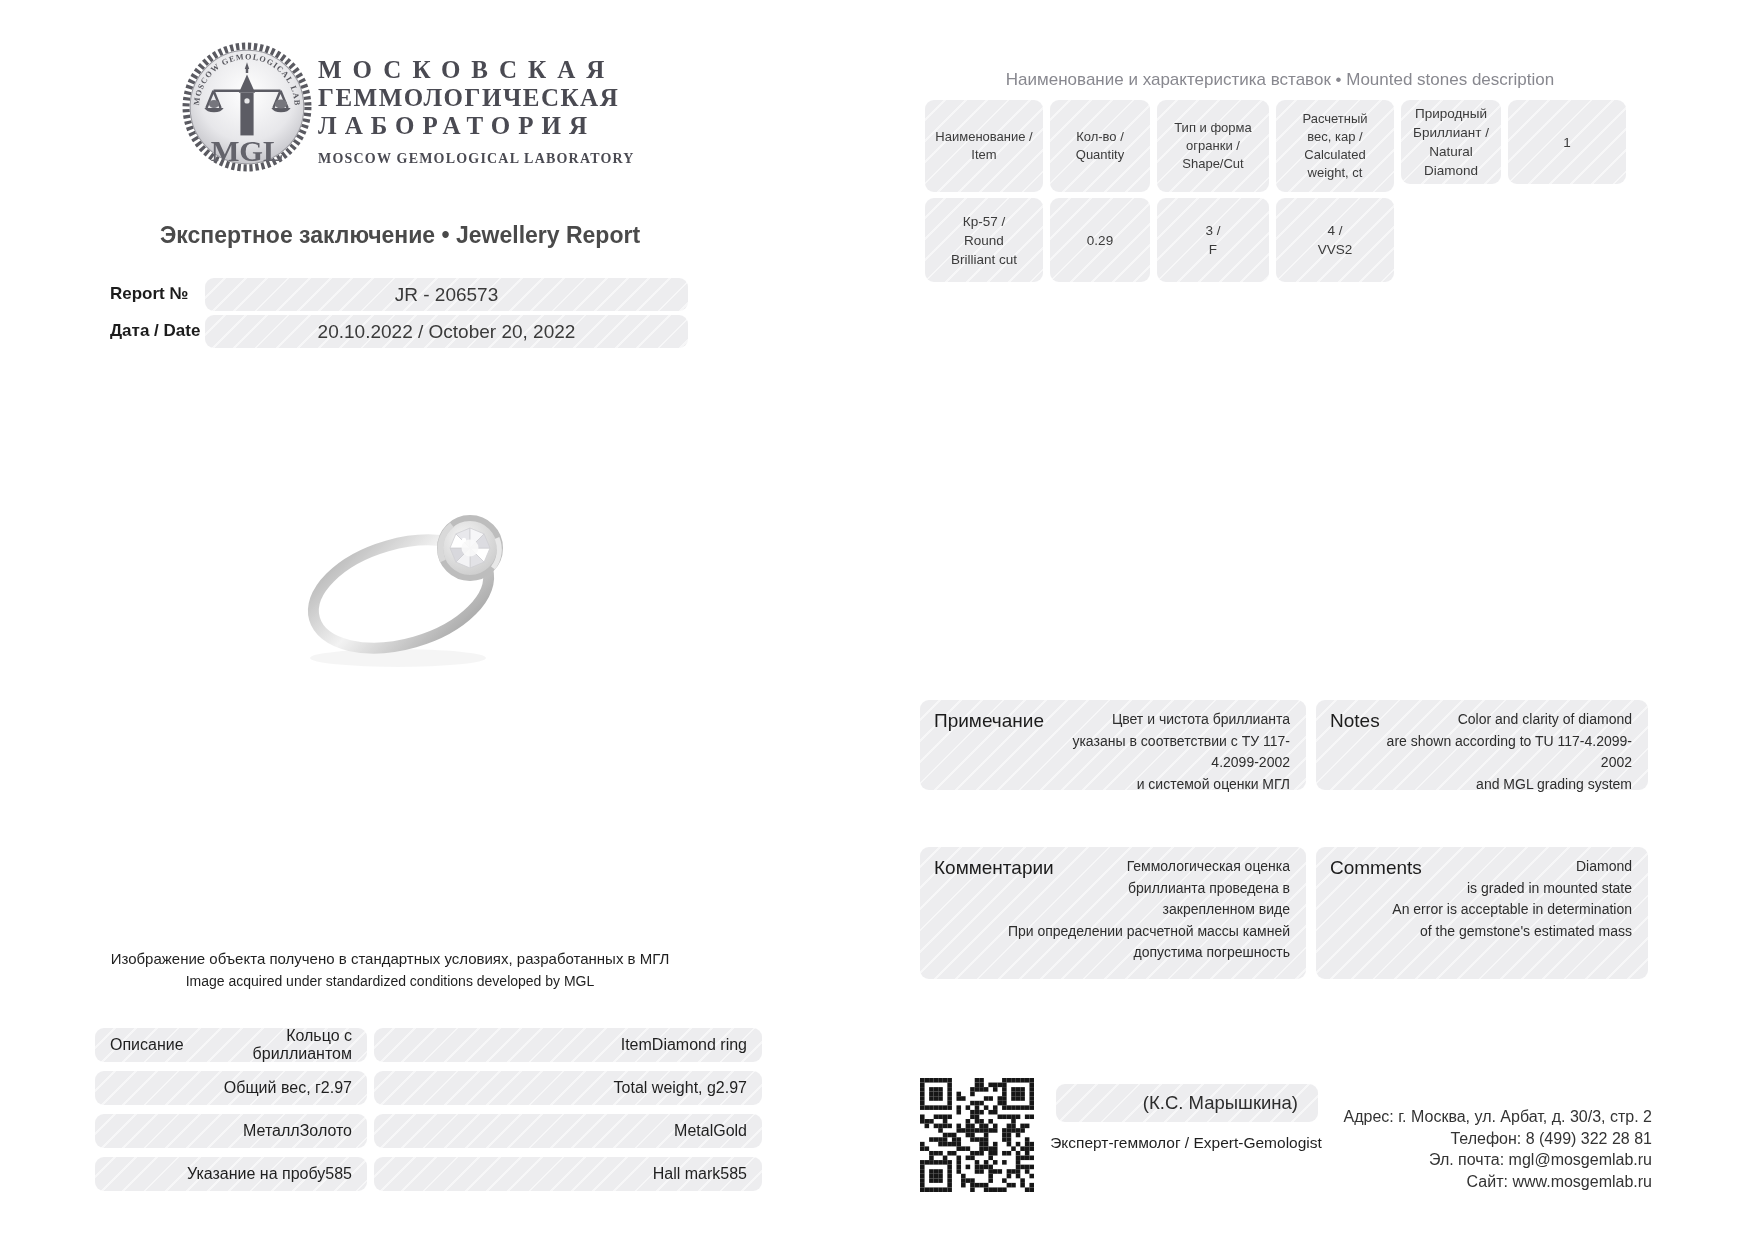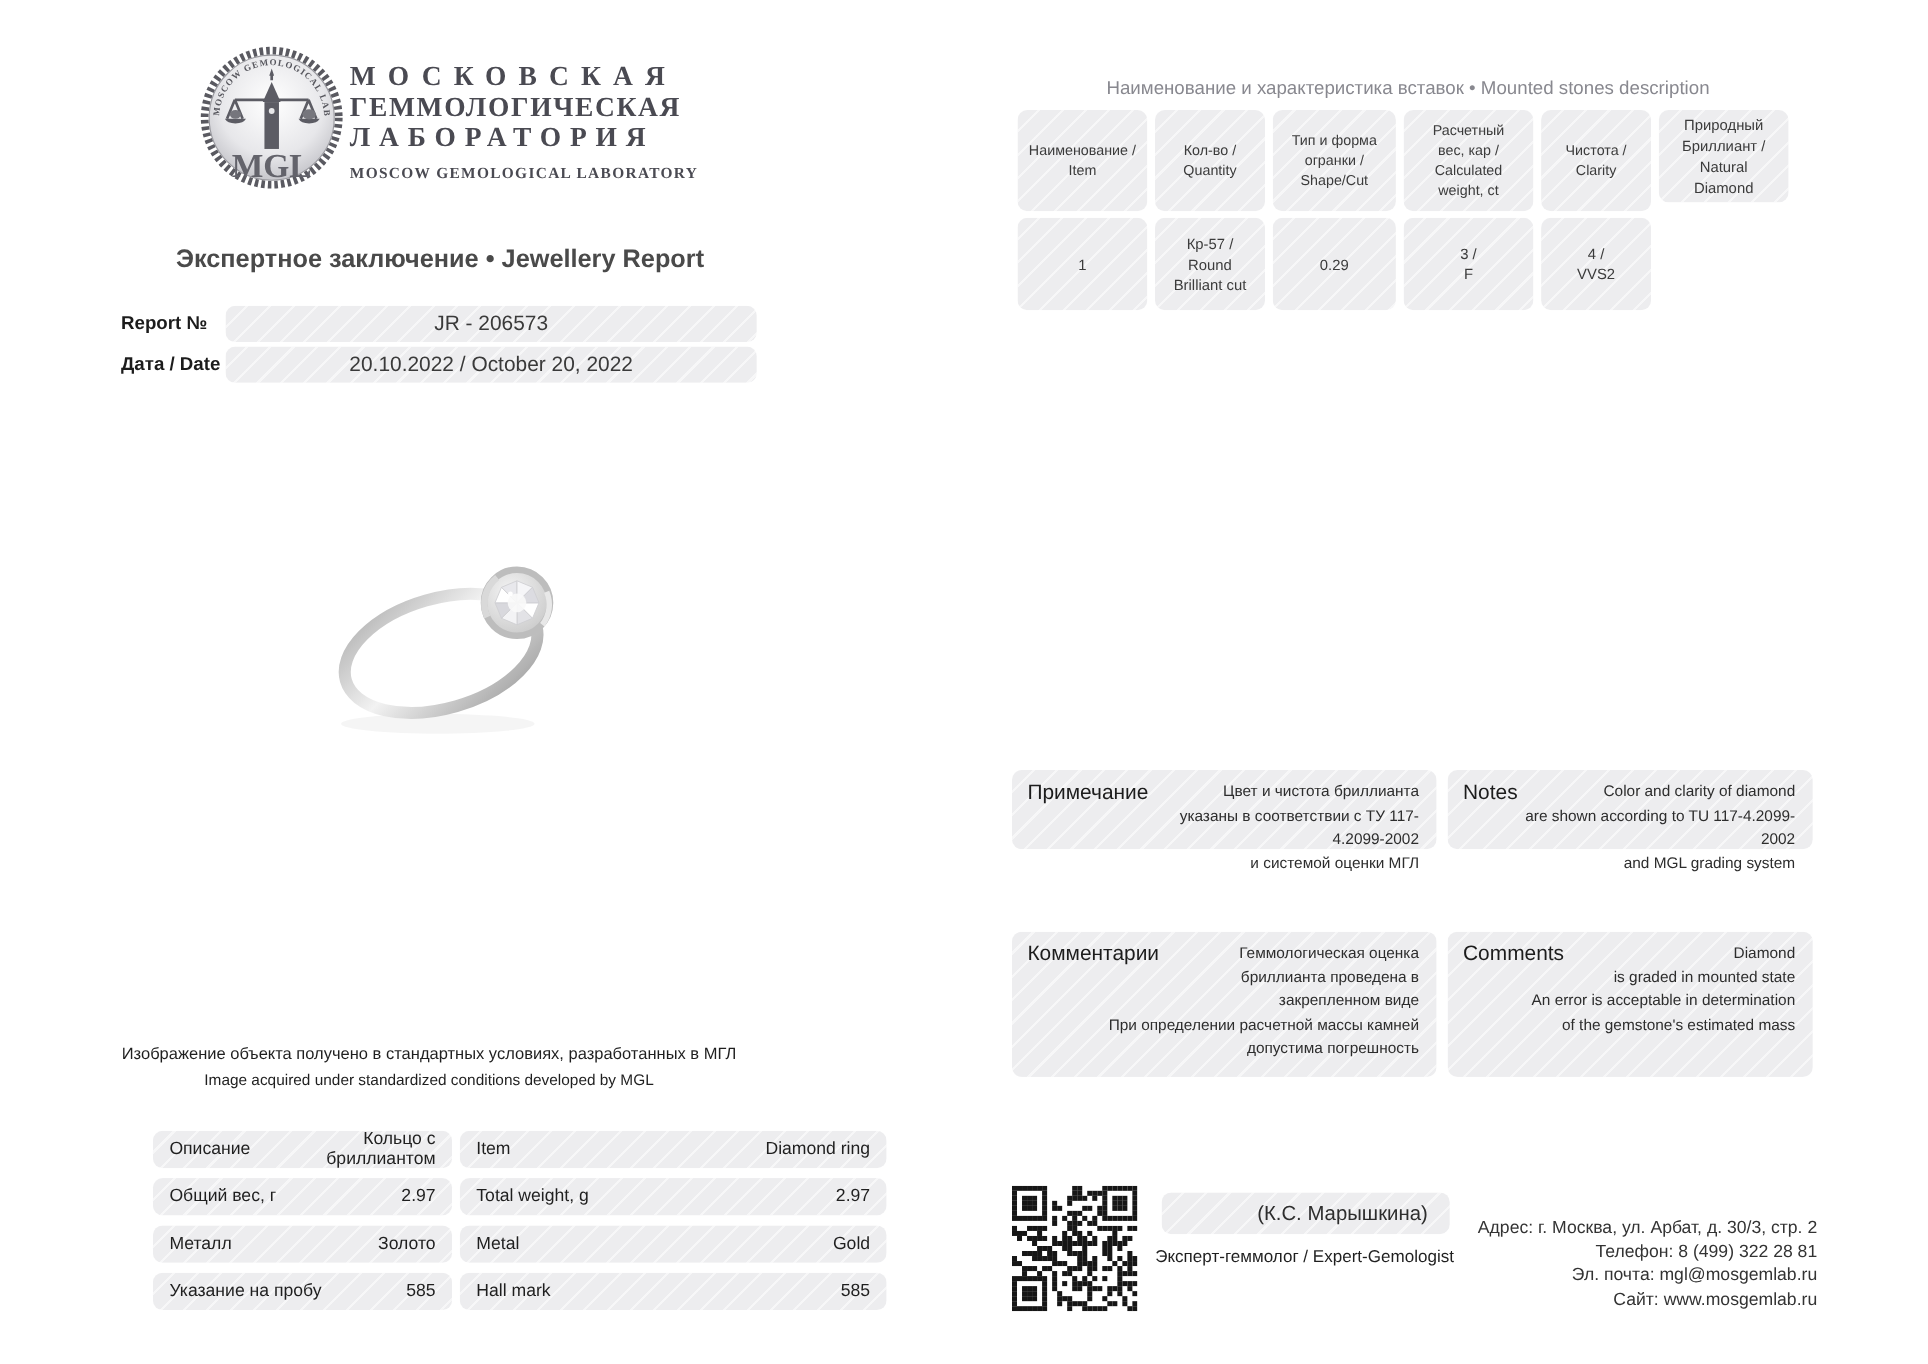--- a/index.html
+++ b/index.html
@@ -31,43 +31,43 @@
 
   
   .ring{position:absolute;left:298px;top:468px;width:244px;height:214px;}
 
   
   .caption{position:absolute;left:70px;top:950px;width:640px;text-align:center;color:#1f1f1f;}
   .caption .ru{font-size:15px;}
   .caption .en{font-size:14px;margin-top:6px;}
 
   
-  .detail-row{position:absolute;height:34px;display:flex;justify-content:space-between;
-              align-items:center;padding:0 15px;box-sizing:border-box;font-size:16px;color:#1f1f1f;margin-left:44px;}
+  .detail-row{position:absolute;height:34px;display:flex;justify-content:flex-end;
+              align-items:center;padding:0 15px;box-sizing:border-box;font-size:16px;color:#1f1f1f;}
   .detail-left{left:95px;width:272px;}
   .detail-right{left:374px;width:388px;}
   .dr0{top:1028px;} .dr1{top:1071px;} .dr2{top:1114px;} .dr3{top:1157px;}
   .detail-row .val{text-align:right;}
 
   
   .stones-title{position:absolute;left:925px;top:70px;width:710px;text-align:center;
                 font-size:17px;color:#88888f;}
   .stones-grid{position:absolute;left:925px;top:100px;display:grid;
                grid-template-columns:118px 100px 112px 118px 100px 118px;
                column-gap:7px;row-gap:6px;}
   .cell{display:flex;align-items:center;justify-content:center;text-align:center;
         white-space:pre-line;color:#3b3b3b;}
   .cell.h{height:92px;font-size:13px;line-height:18px;}
   .cell.d{height:84px;font-size:13.5px;line-height:19px;}
 
   
   .note-box{position:absolute;box-sizing:border-box;padding:9px 16px 8px 14px;}
   .nb-ru{left:920px;width:386px;}
   .nb-en{left:1316px;width:332px;}
-  .nb-notes{top:700px;height:72px;}
+  .nb-notes{top:700px;height:90px;}
   .nb-comments{top:847px;height:132px;}
   .note-label{float:left;font-size:19px;color:#1c1c1c;padding-top:1px;}
   .note-text{text-align:right;white-space:pre-line;font-size:14px;line-height:21.5px;color:#2d2d2d;}
 
   
   .qr{position:absolute;left:920px;top:1078px;width:114px;height:114px;}
   .expert-box{position:absolute;left:1056px;top:1084px;width:262px;height:38px;
               line-height:38px;text-align:right;padding-right:20px;box-sizing:border-box;
               font-size:18.5px;color:#2d2d2d;}
   .expert-title{position:absolute;left:1030px;top:1134px;width:312px;text-align:center;
@@ -214,22 +214,20 @@
 Item</div>
     <div class="cell h wmbox">Кол-во /
 Quantity</div>
     <div class="cell h wmbox">Тип и форма
 огранки /
 Shape/Cut</div>
     <div class="cell h wmbox">Расчетный
 вес, кар /
 Calculated
 weight, ct</div>
-    <div class="cell h wmbox">Чистота /
-Clarity</div>
 
     <div class="cell d wmbox">Природный
 Бриллиант /
 Natural
 Diamond</div>
     <div class="cell d wmbox">1</div>
     <div class="cell d wmbox">Кр-57 /
 Round
 Brilliant cut</div>
     <div class="cell d wmbox">0.29</div>

